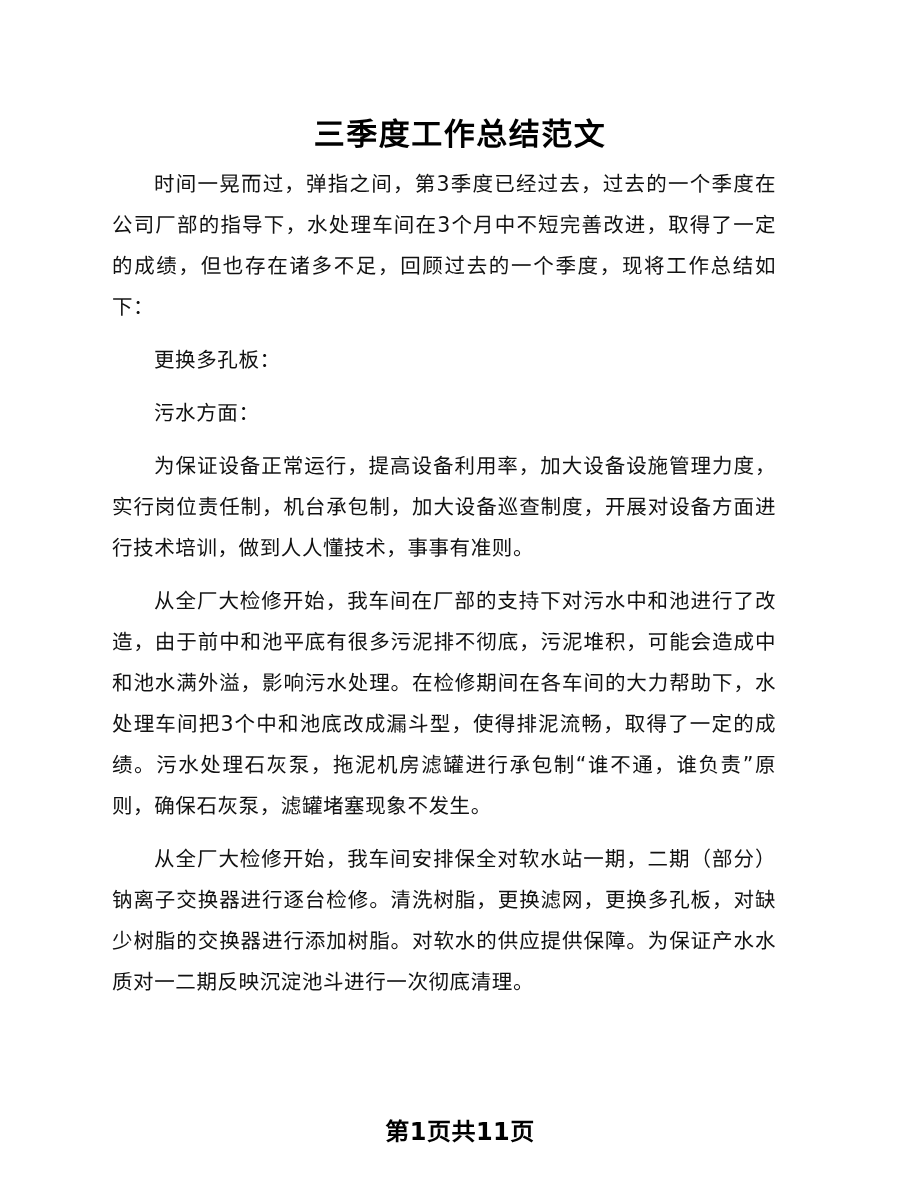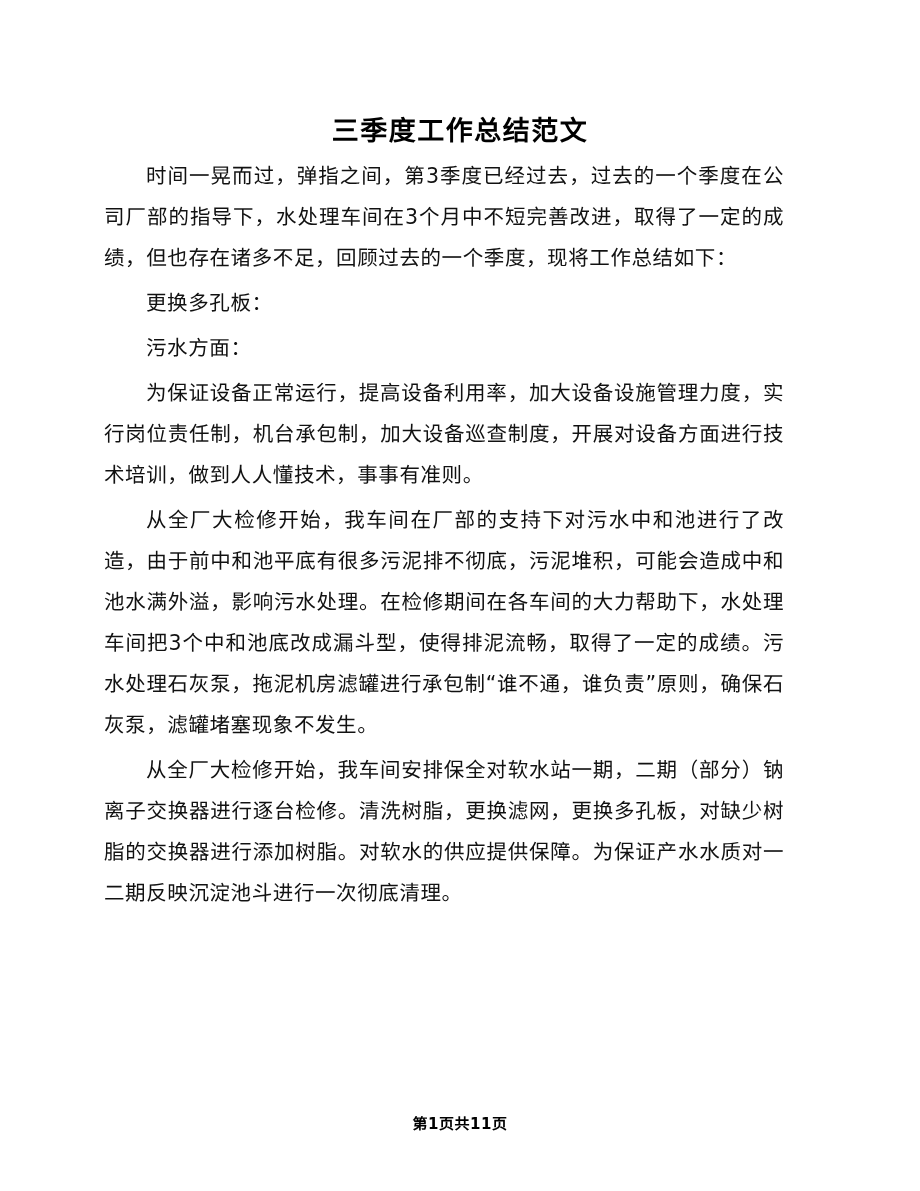--- a/index.html
+++ b/index.html
@@ -25,38 +25,38 @@
     background: #ffffff;
   }
 
   
   .doc-title {
     position: absolute;
     left: 0;
     top: 96px;
     width: 920px;
     text-align: center;
-    font-size: 27px;
+    font-size: 31px;
     font-weight: bold;
     letter-spacing: 1.5px;
     line-height: 34px;
     color: #000000;
     font-family: "DejaVu Sans", "Liberation Sans", sans-serif;
   }
 
   
   .doc-body {
     position: absolute;
     left: 100px;
     top: 152px;
     width: 688px;
   }
 
   .para {
-    margin: 4px;
+    margin: 12px;
     padding: 0;
     font-size: 20.5px;
     line-height: 41px;
     letter-spacing: 0.6px;
     text-align: justify;
     text-justify: inter-ideograph;
     text-indent: 42px;
     color: #111111;
     font-weight: 400;
     word-break: break-all;
@@ -66,21 +66,21 @@
     text-indent: 42px;
   }
 
   
   .page-footer {
     position: absolute;
     left: 0;
     top: 1112px;
     width: 920px;
     text-align: center;
-    font-size: 15px;
+    font-size: 24px;
     font-weight: bold;
     letter-spacing: 0.5px;
     color: #000000;
   }
 </style>
 </head>
 <body>
 
 <div class="page">
 

